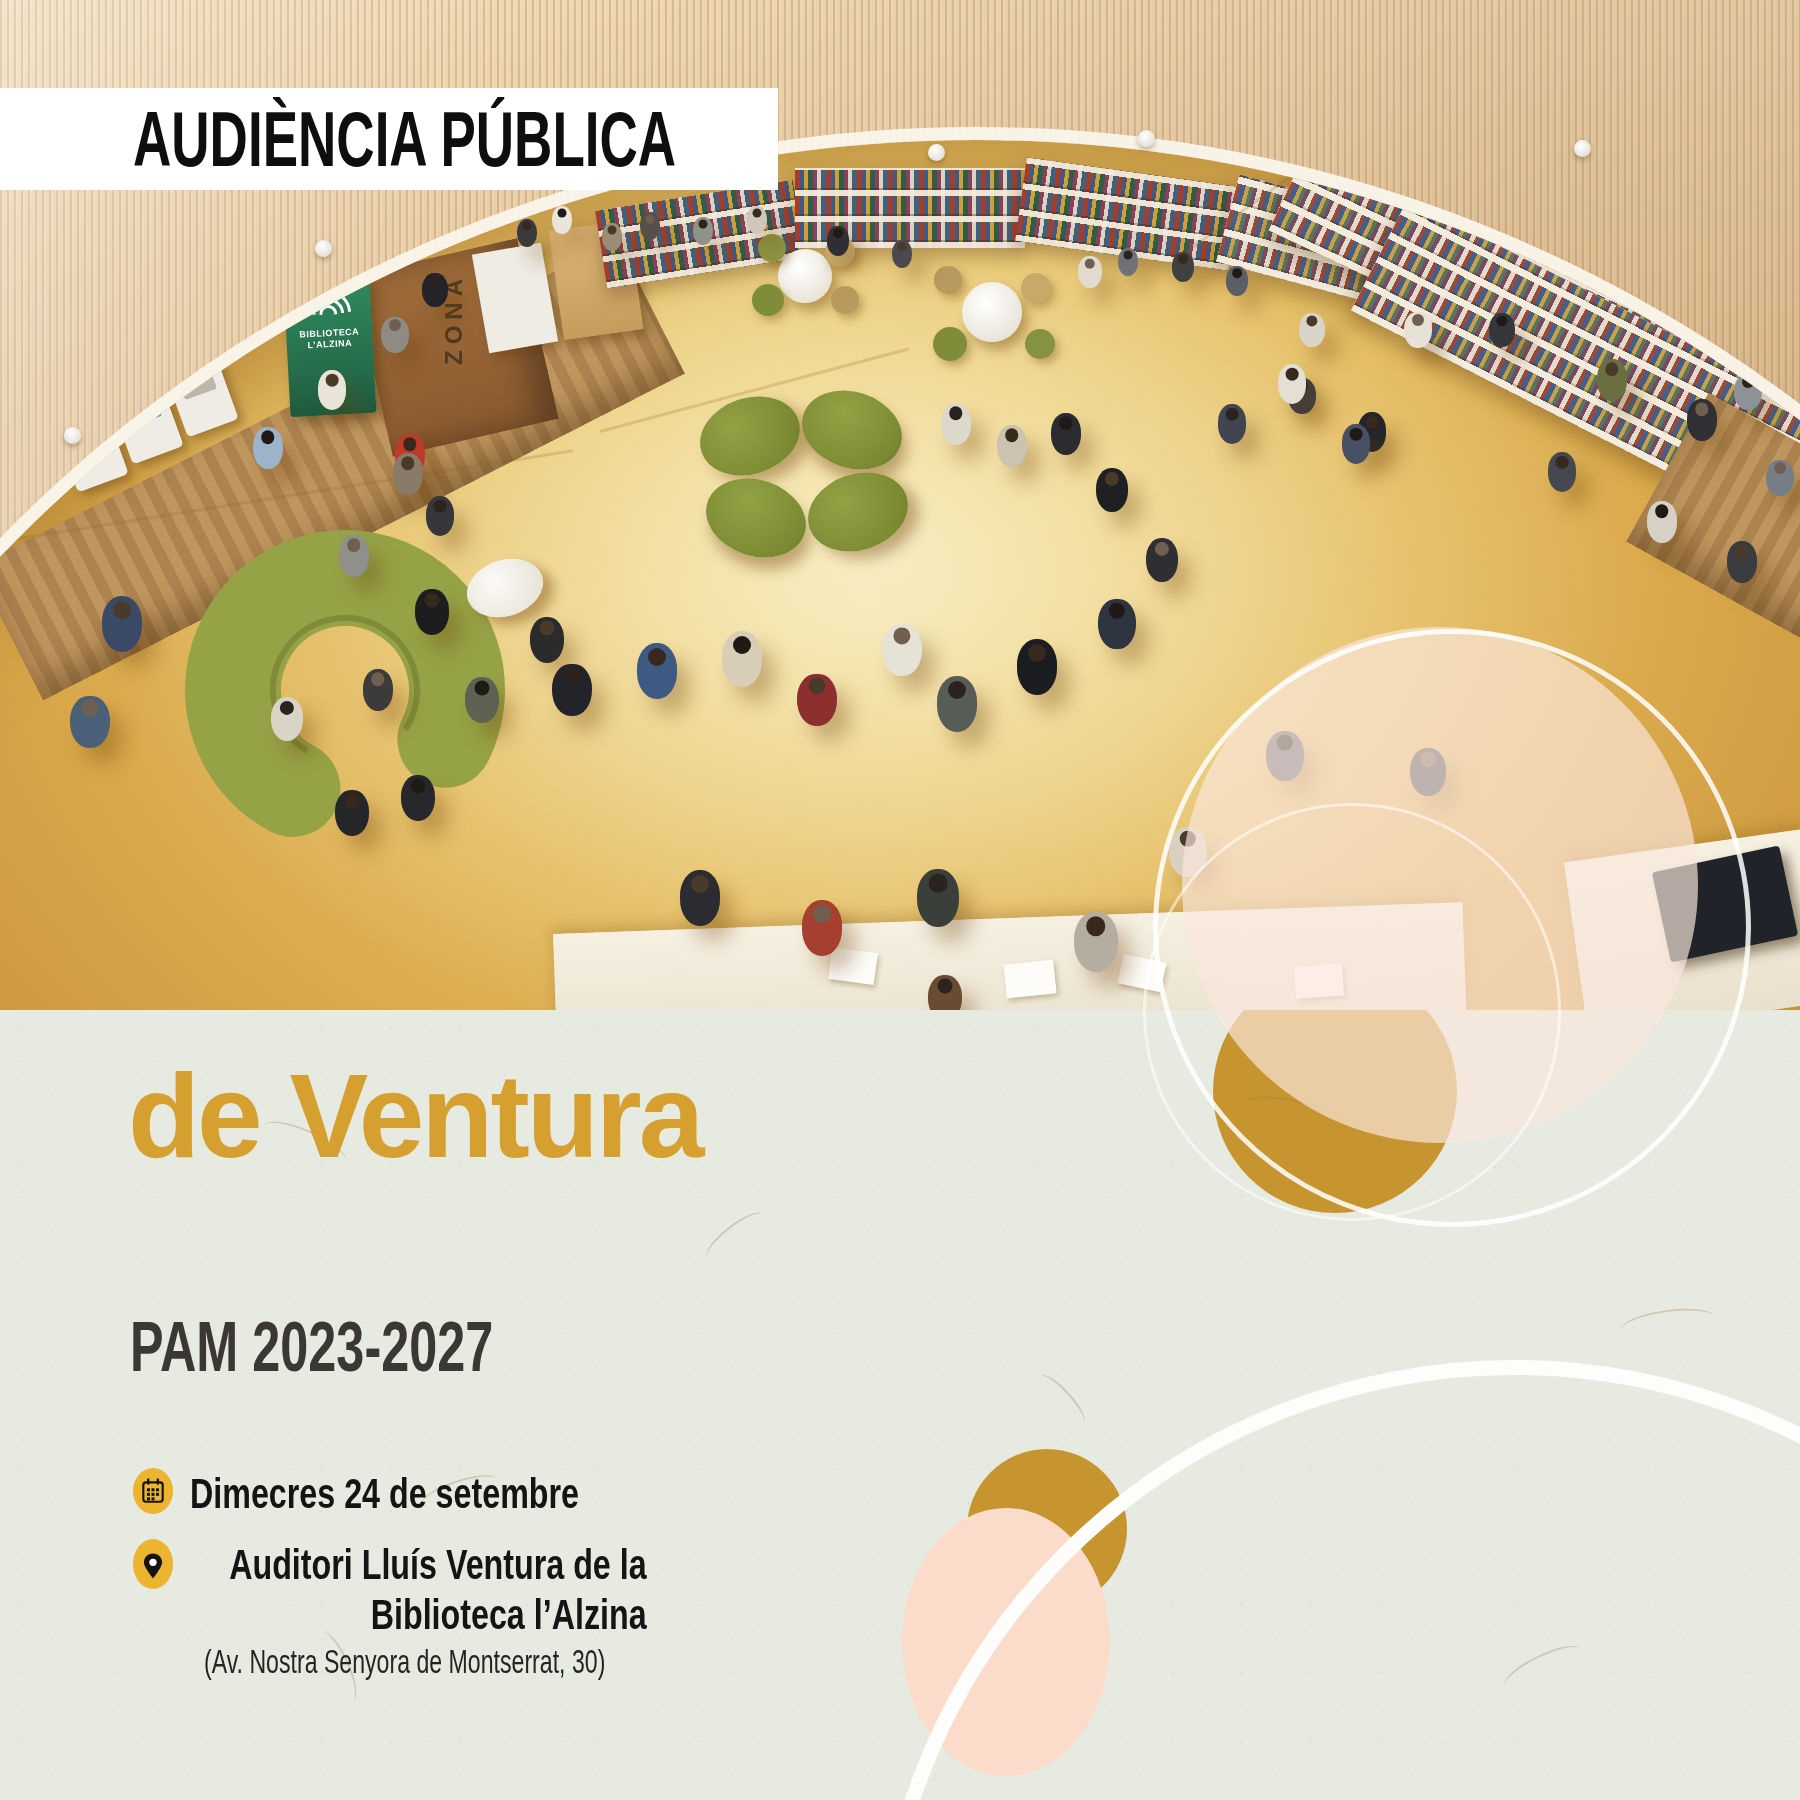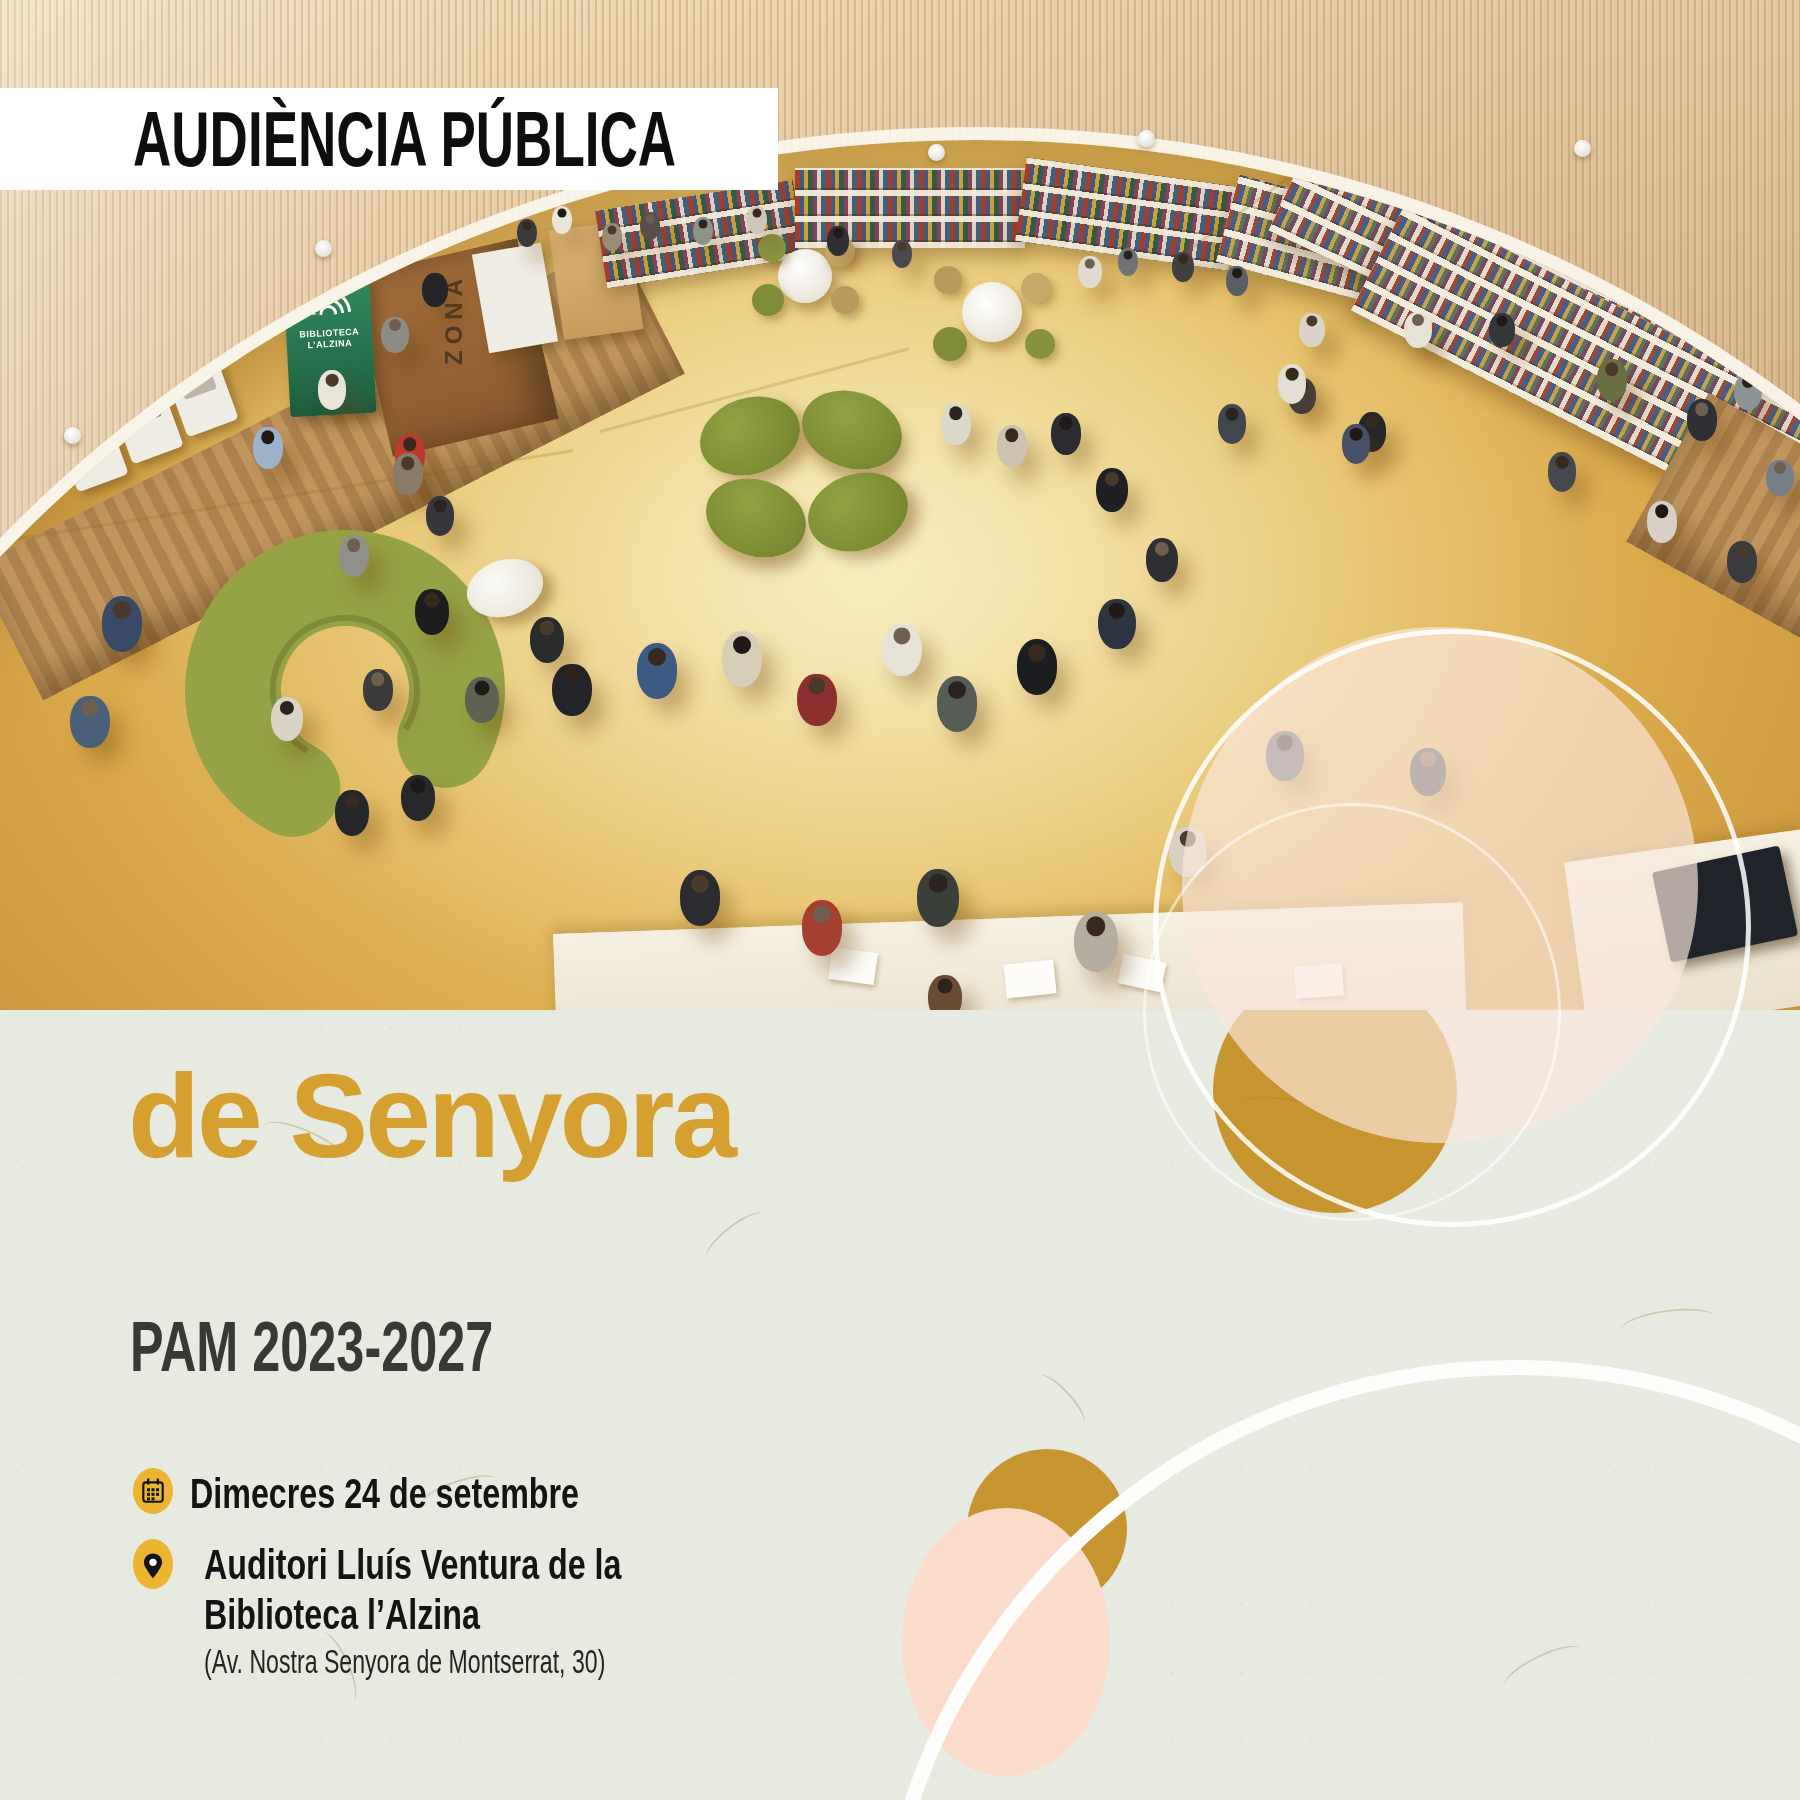--- a/index.html
+++ b/index.html
@@ -93,21 +93,21 @@
   .goldB{position:absolute;left:967px;top:439px;width:160px;height:160px;border-radius:50%;background:var(--circle-gold,#c6952f);}
   .pinkB{position:absolute;left:902px;top:498px;width:208px;height:268px;border-radius:50%;background:var(--circle-pink,#fbdccb);}
   .ringB{position:absolute;left:872px;top:350px;width:1284px;height:1284px;border-radius:50%;border:15px solid #fdfdfb;box-sizing:border-box;}
   .fiber{position:absolute;border-top:2px solid rgba(160,120,50,.30);border-radius:50%;}
   .title{position:absolute;left:128px;top:36px;z-index:5;color:var(--accent-gold,#d5a02f);
     font-weight:bold;font-size:118px;line-height:140px;letter-spacing:-3px;white-space:nowrap;}
   .subtitle{position:absolute;left:130px;top:300px;z-index:5;color:var(--title-dark,#3b3734);
     font-weight:bold;font-size:70px;line-height:74px;white-space:nowrap;
     transform:scaleX(.72);transform-origin:0 50%;letter-spacing:0;}
   .details{position:absolute;left:133px;top:458px;z-index:5;}
-  .drow{display:flex;align-items:flex-start;}
+  .drow{display:flex;align-items:flex-start;text-align:right;}
   .dicon{flex:0 0 40px;width:40px;height:46px;border-radius:50%;background:var(--icon-gold,#ecb42f);
     display:flex;align-items:center;justify-content:center;position:relative;}
   .dtext{margin-left:17px;color:var(--text-black,#141414);font-weight:bold;font-size:43px;line-height:50px;
     transform:scaleX(.75);transform-origin:0 50%;white-space:nowrap;}
   .daddr{font-weight:normal;font-size:34px;line-height:44px;color:#262320;
     transform:scaleX(.68);transform-origin:0 50%;white-space:nowrap;}
   .mb1{margin-bottom:21px;} .mb2{margin-bottom:16px;}
 </style>
 </head>
 <body>
@@ -408,21 +408,21 @@
   <div class="fiber" style="left:260px;top:120px;width:90px;height:26px;transform:rotate(24deg);"></div>
   <div class="fiber" style="left:700px;top:215px;width:70px;height:20px;transform:rotate(-38deg);"></div>
   <div class="fiber" style="left:1240px;top:90px;width:110px;height:30px;transform:rotate(12deg);"></div>
   <div class="fiber" style="left:420px;top:470px;width:80px;height:22px;transform:rotate(-18deg);"></div>
   <div class="fiber" style="left:1030px;top:380px;width:64px;height:18px;transform:rotate(48deg);"></div>
   <div class="fiber" style="left:1620px;top:300px;width:95px;height:26px;transform:rotate(-8deg);"></div>
   <div class="fiber" style="left:300px;top:645px;width:75px;height:22px;transform:rotate(66deg);"></div>
   <div class="fiber" style="left:1500px;top:645px;width:85px;height:24px;transform:rotate(-26deg);"></div>
 
   <div class="title">
-    <div>de Senyora</div>
+    <div>de Ventura</div>
   </div>
   <div class="subtitle">PAM 2023-2027</div>
 
   <div class="details">
     <div class="drow mb1">
       <div class="dicon">
         <svg width="26" height="28" viewBox="0 0 24 26">
           <rect x="3" y="5" width="18" height="18" rx="2.5" fill="none" stroke="#141414" stroke-width="2"></rect>
           <line x1="7.5" y1="1.5" x2="7.5" y2="7" stroke="#141414" stroke-width="2.2"></line>
           <line x1="16.5" y1="1.5" x2="16.5" y2="7" stroke="#141414" stroke-width="2.2"></line>

